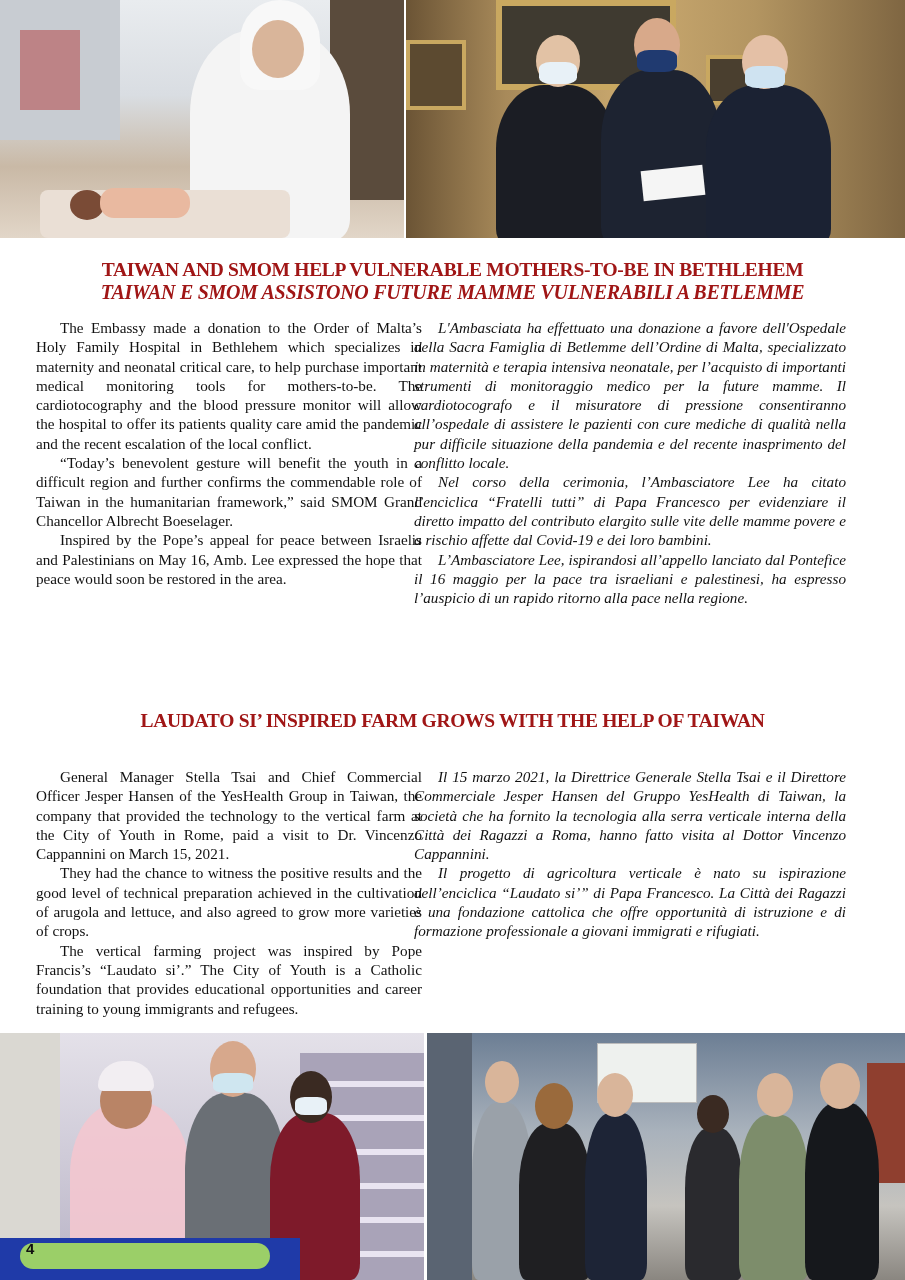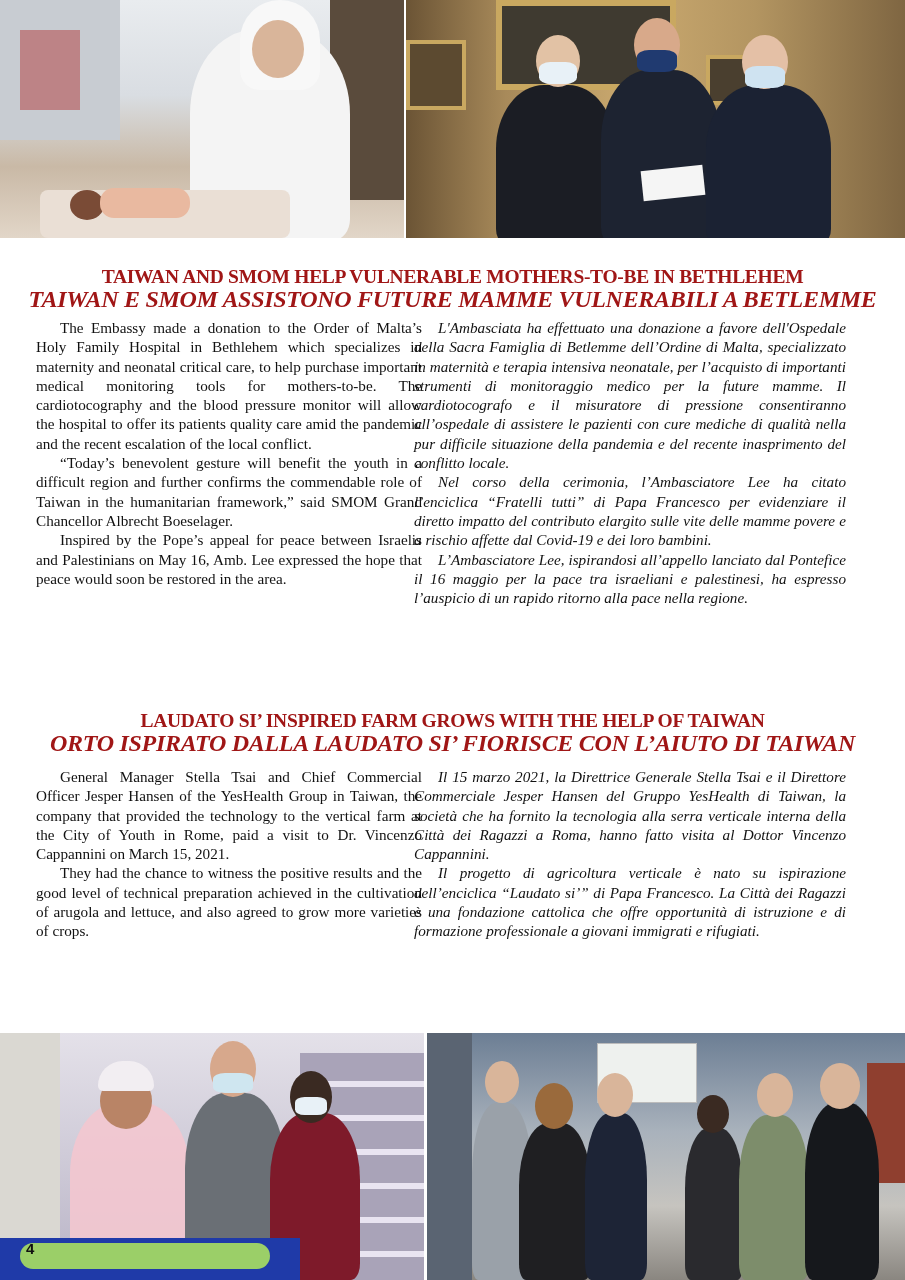--- a/index.html
+++ b/index.html
@@ -18,22 +18,22 @@
 
   
   .shape { position: absolute; }
   .person { position: absolute; border-radius: 40% 40% 10% 10%; }
   .head { position: absolute; border-radius: 50%; background: #d9b59a; }
   .mask { position: absolute; border-radius: 30%; background: #e8f1f7; }
 
   .headline { position: absolute; left: 0; width: 905px; text-align: center; color: #a01616;
     font-family: "Liberation Serif", serif; font-weight: bold; letter-spacing: -0.3px; }
   .headline .en { display: block; font-size: 19.5px; line-height: 23px; }
-  .headline .it { display: block; font-size: 24px; line-height: 23px; font-style: italic; }
-  #headline-1 { top: 258px; margin-top: 7px; }
+  .headline .it { display: block; font-size: 20px; line-height: 23px; font-style: italic; }
+  #headline-1 { top: 258px; }
   #headline-2 { top: 709px; }
 
   .col { position: absolute; font-size: 15.2px; line-height: 19.3px; text-align: justify; }
   .col p { text-indent: 24px; hyphens: manual; }
   .col-en { left: 36px; width: 386px; }
   .col-it { left: 414px; width: 432px; font-style: italic; }
   #col-1-en { top: 318px; }
   #col-1-it { top: 318px; }
   #col-2-en { top: 767px; }
   #col-2-it { top: 767px; }
@@ -84,26 +84,26 @@
 </div>
 
 <div class="col col-it" id="col-1-it">
   <p>L'Ambasciata ha effettuato una donazione a favore dell'Ospedale della Sacra Famiglia di Betlemme dell’Ordine di Malta, specializzato in maternità e terapia intensiva neonatale, per l’acquisto di importanti strumenti di monitoraggio medico per la future mamme. Il cardiotocografo e il misuratore di pressione consentiranno all’ospedale di assistere le pazienti con cure mediche di qualità nella pur difficile situazione della pandemia e del recente inasprimento del conflitto locale.</p>
   <p>Nel corso della cerimonia, l’Ambasciatore Lee ha citato l’enciclica “Fratelli tutti” di Papa Francesco per evidenziare il diretto impatto del contributo elargito sulle vite delle mamme povere e a rischio affette dal Covid-19 e dei loro bambini.</p>
   <p>L’Ambasciatore Lee, ispirandosi all’appello lanciato dal Pontefice il 16 maggio per la pace tra israeliani e palestinesi, ha espresso l’auspicio di un rapido ritorno alla pace nella regione.</p>
 </div>
 
 <div class="headline" id="headline-2">
   <span class="en">LAUDATO SI’ INSPIRED FARM GROWS WITH THE HELP OF TAIWAN</span>
-  <span class="it">ORTO ISPIRATO DALLA LAUDATO SI’ FIORISCE CON L’AIUTO DI TAIWAN</span>
 </div>
 
 <div class="col col-en" id="col-2-en">
   <p>General Manager Stella Tsai and Chief Commercial Officer Jesper Hansen of the YesHealth Group in Taiwan, the company that provided the technology to the vertical farm at the City of Youth in Rome, paid a visit to Dr. Vincenzo Cappannini on March 15, 2021.</p>
   <p>They had the chance to witness the positive results and the good level of technical preparation achieved in the cultivation of arugola and lettuce, and also agreed to grow more varieties of crops.</p>
+  <p>The vertical farming project was inspired by Pope Francis’s “Laudato si’.” The City of Youth is a Catholic foundation that provides educational opportunities and career training to young immigrants and refugees.</p>
 </div>
 
 <div class="col col-it" id="col-2-it">
   <p>Il 15 marzo 2021, la Direttrice Generale Stella Tsai e il Diret­tore Commerciale Jesper Hansen del Gruppo YesHealth di Tai­wan, la società che ha fornito la tecnologia alla serra verticale interna della Città dei Ragazzi a Roma, hanno fatto visita al Dottor Vincenzo Cappannini.</p>
   <p>Il progetto di agricoltura verticale è nato su ispirazione dell’enciclica “Laudato si’” di Papa Francesco. La Città dei Ra­gazzi è una fondazione cattolica che offre opportunità di istruzio­ne e di formazione professionale a giovani immigrati e rifugiati.</p>
 </div>
 
 <div class="photo" id="photo-farm" title="People in masks and hairnet standing by a vertical hydroponic farm with lettuce">
   <div class="shape" style="left:0;top:0;width:60px;height:247px;background:#dad8d2;"></div>
   <div class="shape" style="left:300px;top:20px;width:124px;height:227px;background:repeating-linear-gradient(180deg,#a9a3b8 0 28px,#e9e4f1 28px 34px);"></div>

